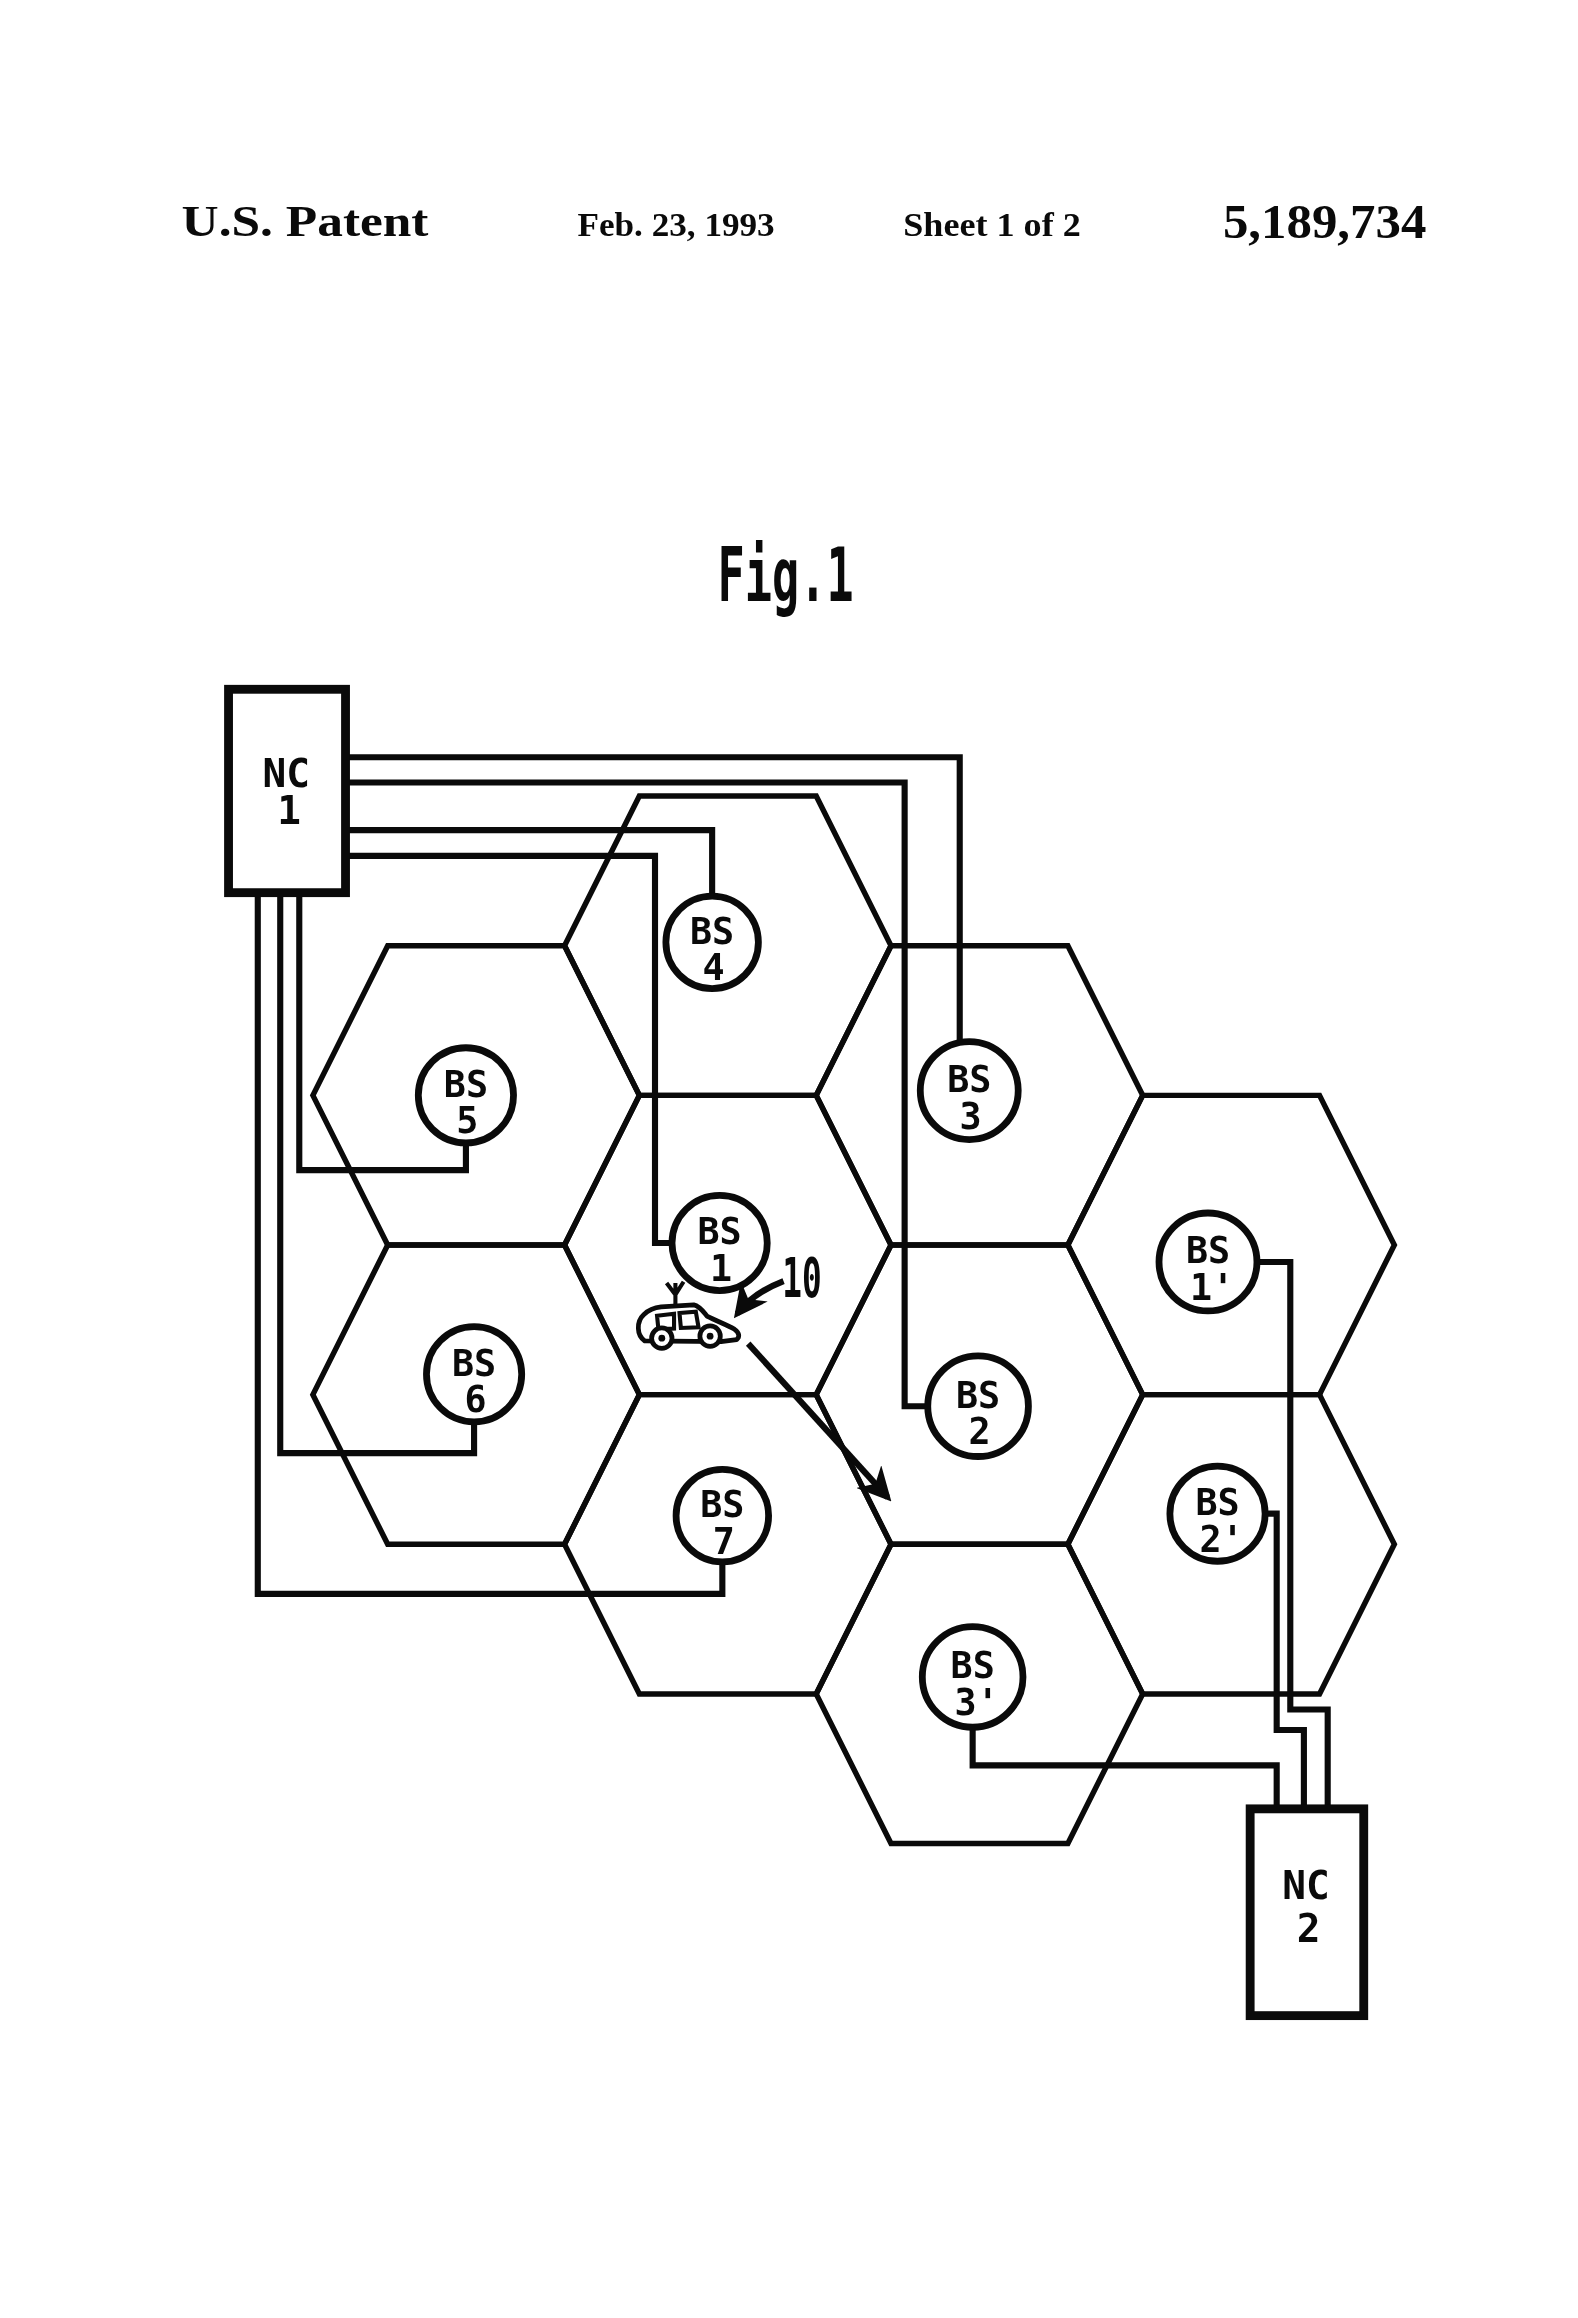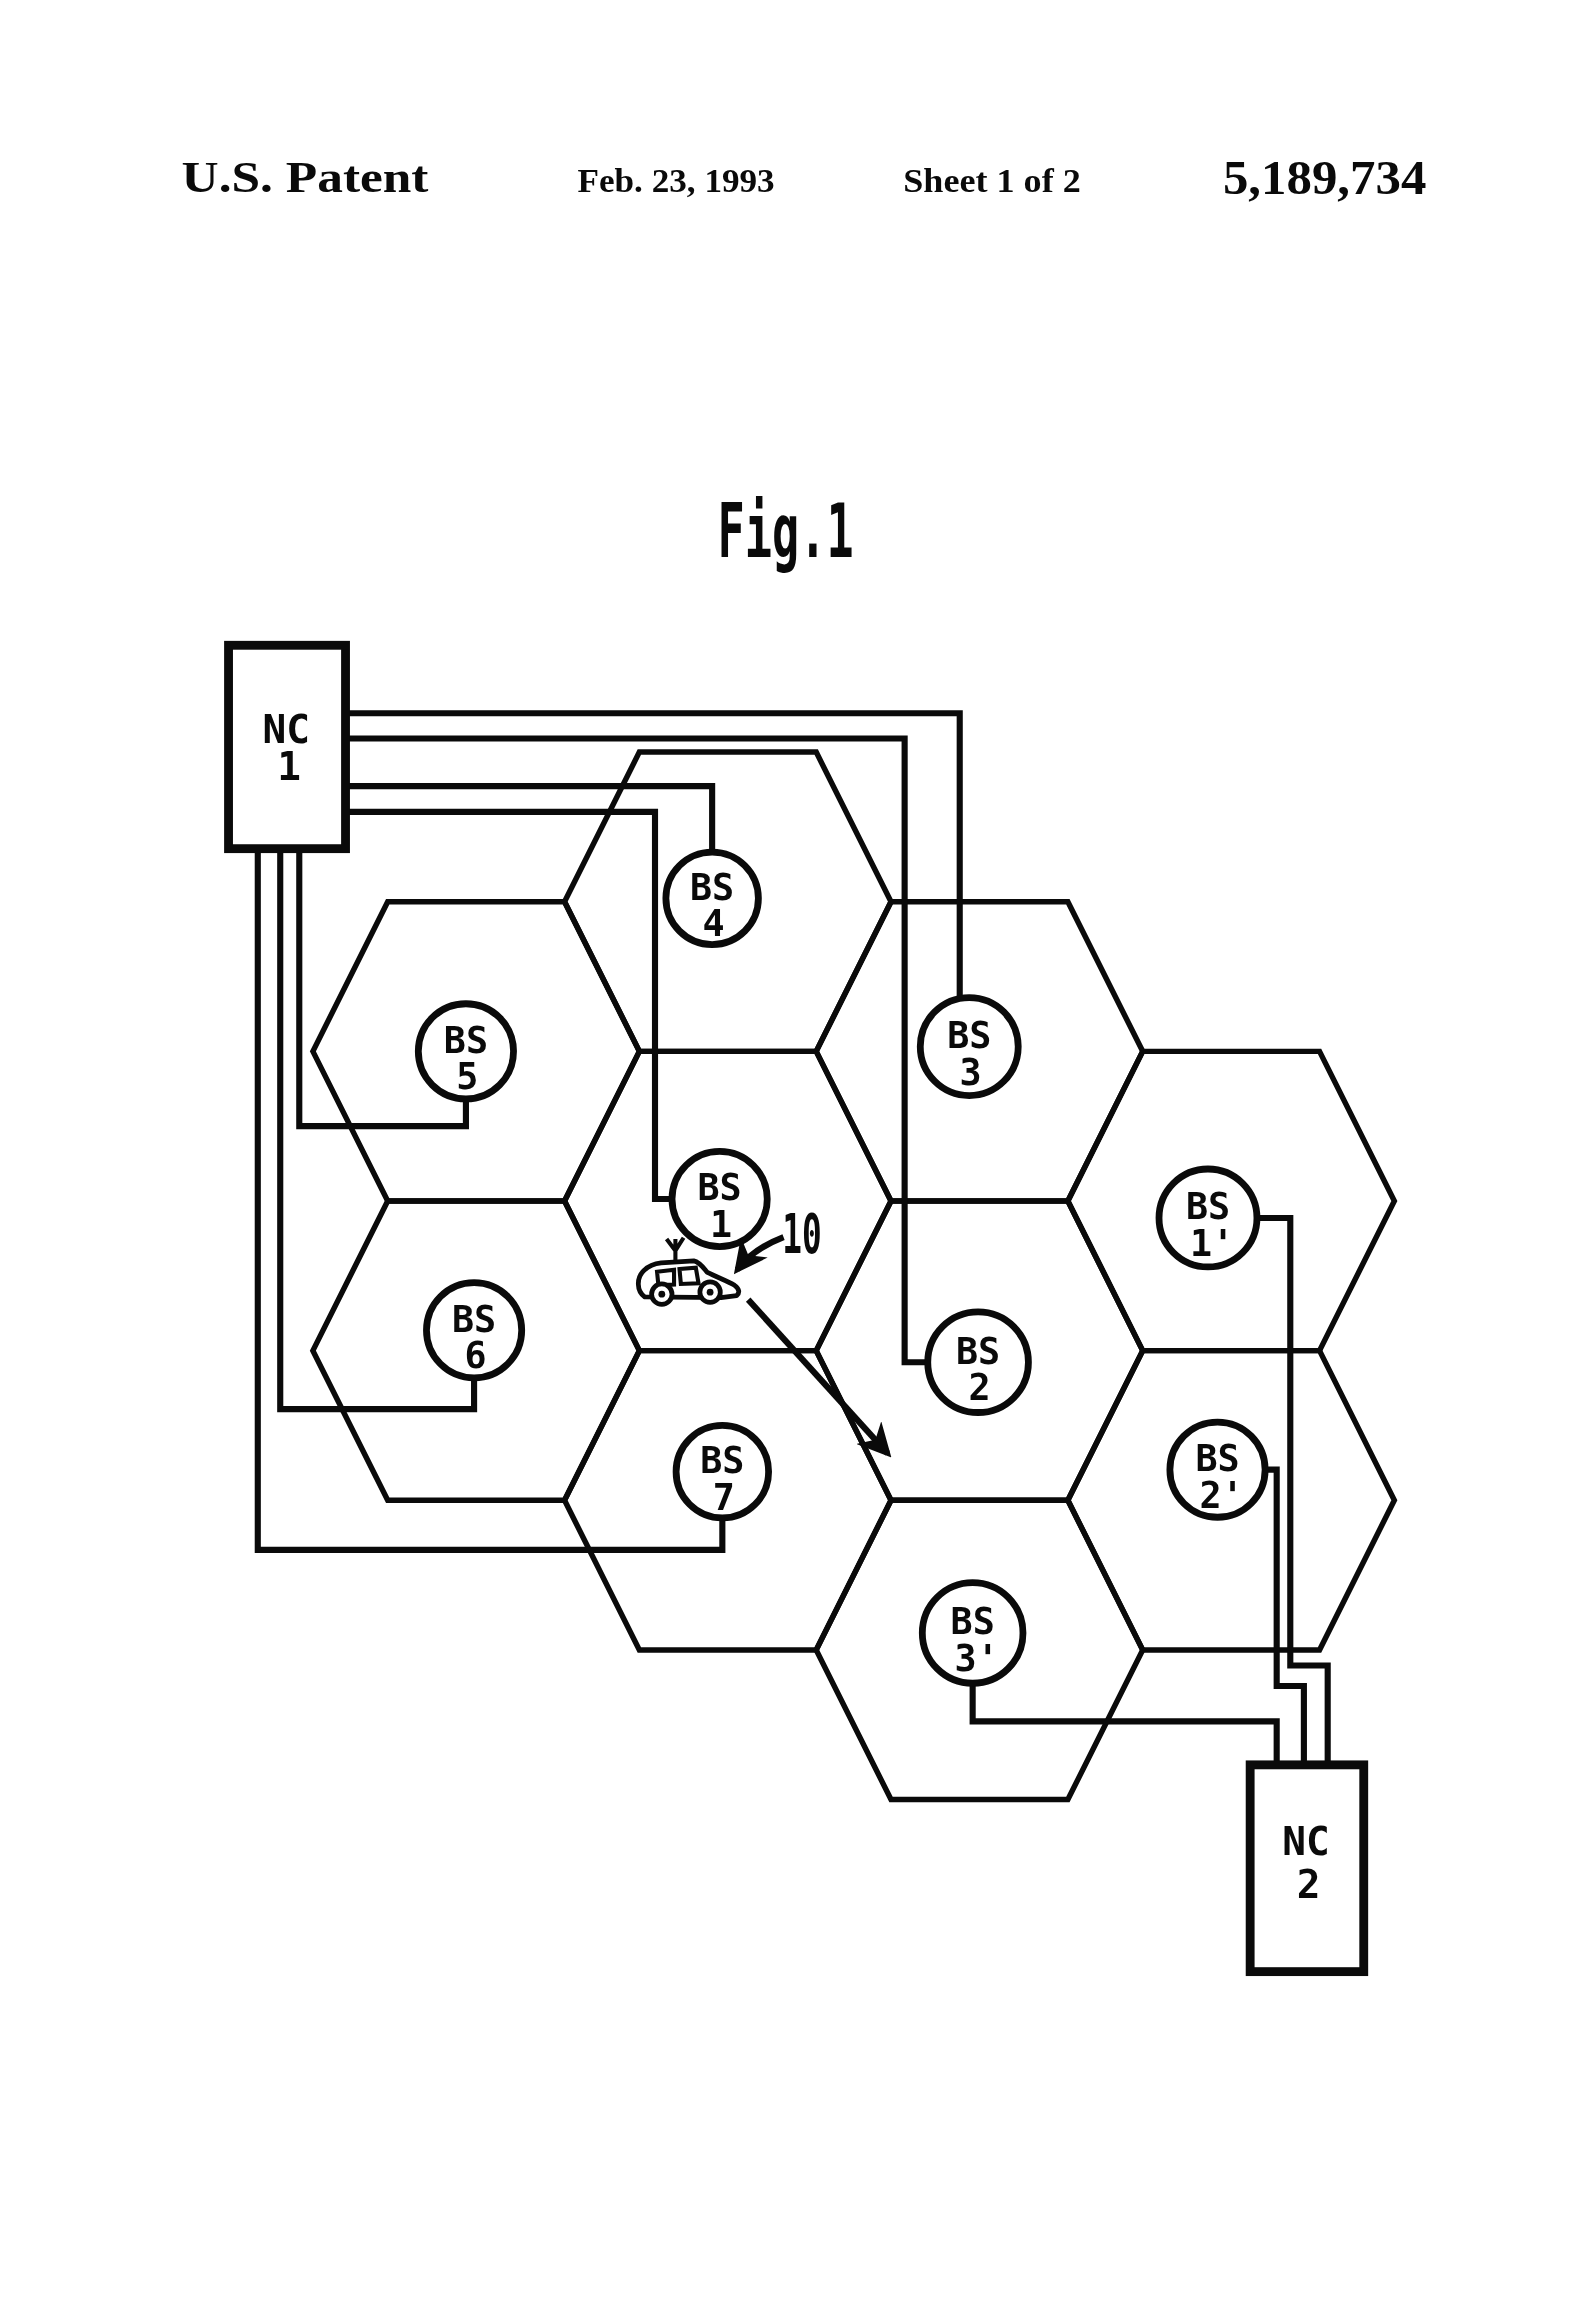--- a/index.html
+++ b/index.html
@@ -10,20 +10,21 @@
   body {
     width: 1578px;
     height: 2319px;
     position: relative;
     font-family: "Liberation Serif", serif;
   }
   #sheet {
     position: absolute;
     inset: 0;
     background: #ffffff;
+    margin-top: 44px;
   }
   svg { display: block; }
   .hdr      { font-family: "Liberation Serif", serif; font-weight: bold; fill: #0a0a0a; }
   .draft    { font-family: "DejaVu Sans Mono", monospace; font-weight: bold; fill: #0a0a0a; }
   .ink      { stroke: #0a0a0a; fill: none; }
   .cell     { stroke: #0a0a0a; stroke-width: 8; fill: none; stroke-linejoin: miter; }
   .wire     { stroke: #0a0a0a; stroke-width: 9; fill: none; stroke-linejoin: miter; }
   .node     { stroke: #0a0a0a; stroke-width: 10; fill: #ffffff; }
   .ncbox    { stroke: #0a0a0a; stroke-width: 13; fill: #ffffff; }
   .carline  { stroke: #0a0a0a; stroke-width: 7; fill: #ffffff; stroke-linejoin: round; }

